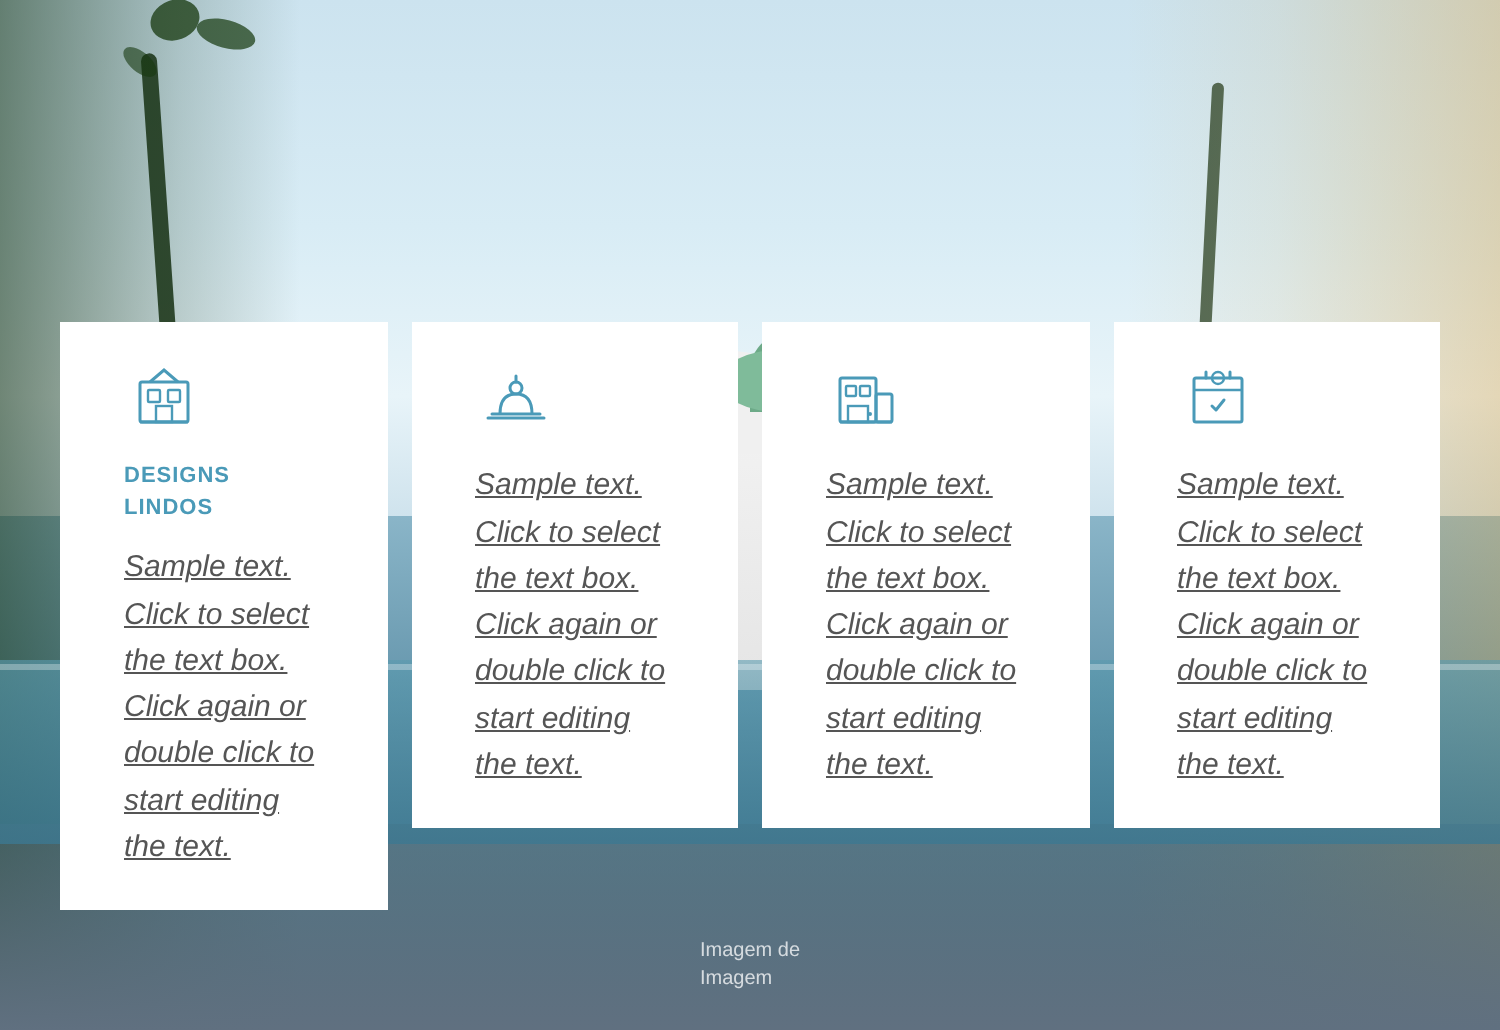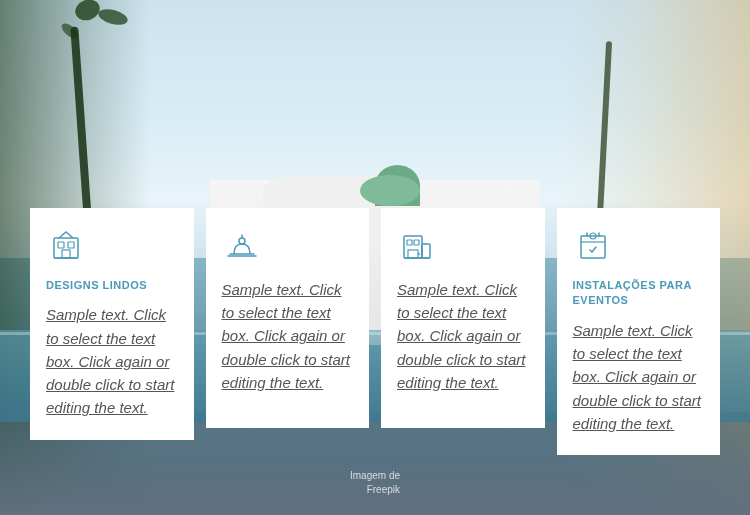--- a/index.html
+++ b/index.html
@@ -82,21 +82,21 @@
       left: 30px;
       right: 30px;
       display: flex;
       gap: 12px;
       align-items: flex-start;
     }
 
     .card {
       flex: 1;
       background: white;
-      padding: 18px 16px 20px;
+      padding: 18px 32px 20px;
       min-height: 220px;
     }
 
     .card-icon {
       width: 40px;
       height: 40px;
       margin-bottom: 12px;
     }
 
     .card-icon svg {
@@ -121,21 +121,21 @@
       font-style: italic;
       text-decoration: underline;
     }
 
     
     .attribution {
       position: absolute;
       bottom: 18px;
       left: 50%;
       transform: translateX(-50%);
-      text-align: right;
+      text-align: left;
       color: rgba(255,255,255,0.75);
       font-size: 10px;
       line-height: 1.4;
     }
   </style>
 </head>
 <body>
 
 <div class="hero-container">
 
@@ -216,23 +216,22 @@
       <div class="card-icon">
         <svg viewBox="0 0 40 40" fill="none" xmlns="http://www.w3.org/2000/svg">
           <rect x="8" y="10" width="24" height="22" rx="1" stroke="#4a9ab8" stroke-width="1.5" fill="none"></rect>
           <path d="M14 10 L14 7" stroke="#4a9ab8" stroke-width="1.5" stroke-linecap="round"></path>
           <path d="M26 10 L26 7" stroke="#4a9ab8" stroke-width="1.5" stroke-linecap="round"></path>
           <line x1="8" y1="16" x2="32" y2="16" stroke="#4a9ab8" stroke-width="1.2"></line>
           <circle cx="20" cy="10" r="3" stroke="#4a9ab8" stroke-width="1.2" fill="none"></circle>
           <path d="M17 24 L19 26 L23 21" stroke="#4a9ab8" stroke-width="1.5" stroke-linecap="round" stroke-linejoin="round"></path>
         </svg>
       </div>
-      <div class="card-title">INSTALAÇÕES PARA EVENTOS</div>
       <div class="card-text">Sample text. Click to select the text box. Click again or double click to start editing the text.</div>
     </div>
 
   </div>
 
   <div class="attribution">
     <div>Imagem de</div>
-    <div>Freepik</div>
+    <div>Imagem</div>
   </div>
 </div>
 
 </body></html>

